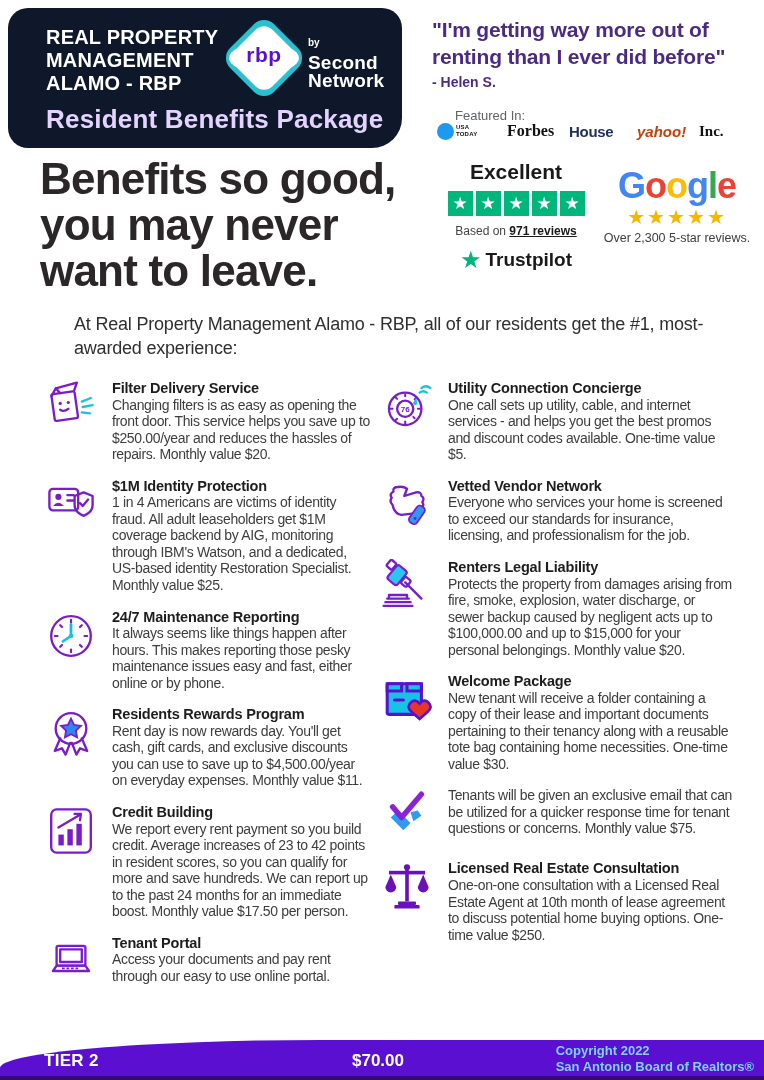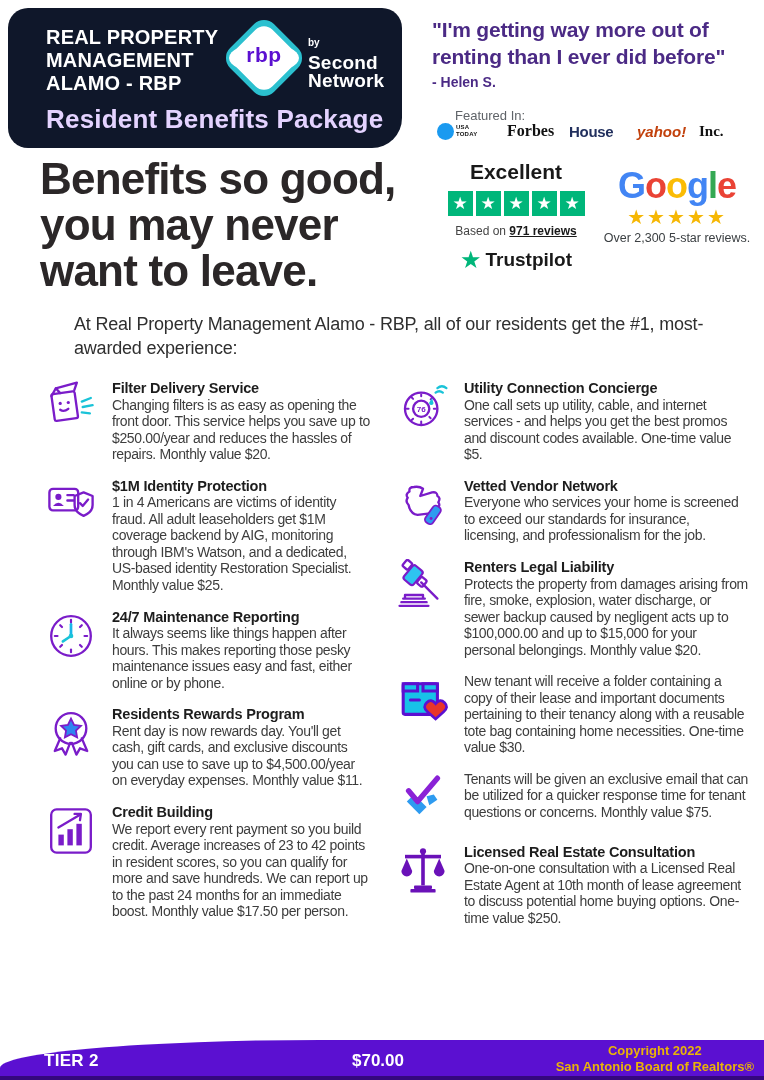--- a/index.html
+++ b/index.html
@@ -58,38 +58,38 @@
   .g-stars { color:#f6b704; font-size:20px; letter-spacing:2px; line-height:1.1; }
   .g-caption { font-size:12.5px; color:#3c4043; margin-top:3px; }
 
   
   .heading { position:absolute; left:40px; top:156px; width:400px; color:#2b2728;
     font-weight:800; font-size:44px; line-height:1.05; letter-spacing:-.8px; }
   .intro { position:absolute; left:42px; top:312px; width:680px; color:#2f2f2f;
     font-size:18px; line-height:1.35; letter-spacing:-.2px;margin-left:32px; }
 
   
-  .benefits { position:absolute; left:42px; top:380px; width:706px; display:flex; gap:22px; }
+  .benefits { position:absolute; left:42px; top:380px; width:706px; display:flex; gap:6px; }
   .col { display:flex; flex-direction:column; }
   .col-left { width:330px; }
   .col-right { width:354px; }
   .benefit { display:flex; gap:12px; margin-bottom:15px; }
   .b-icon { flex:0 0 58px; width:58px; height:58px; display:flex; align-items:flex-start; justify-content:center; }
   .b-icon svg { width:54px; height:54px; }
   .b-text { flex:1; }
   .b-title { font-weight:800; font-size:14.5px; color:#1d1d1d; letter-spacing:-.2px; line-height:1.15; }
   .b-desc { font-size:14px; color:#3d3d3d; line-height:1.18; letter-spacing:-.35px; }
 
   
   .footer { position:absolute; left:0; bottom:0; width:764px; height:40px; background:#5b10d1;
     border-top-left-radius:320px 28px; }
   .footer-dark { position:absolute; left:0; bottom:0; width:764px; height:4px; background:#35087e; }
   .f-tier { position:absolute; left:44px; top:11px; color:#fff; font-weight:800; font-size:17px; letter-spacing:.3px; }
   .f-price { position:absolute; left:352px; top:11px; color:#fff; font-weight:800; font-size:17px; }
-  .f-copy { position:absolute; right:10px; top:3px; color:#eab308; font-weight:800; font-size:13px; text-align:center; line-height:1.25; }
+  .f-copy { position:absolute; right:10px; top:3px; color:#7dd3fc; font-weight:800; font-size:13px; text-align:left; line-height:1.25; }
 
   .ic-stroke { stroke:#7a1cc9; fill:none; stroke-width:2.6; stroke-linecap:round; stroke-linejoin:round; }
   .ic-teal { stroke:#19c3d8; fill:none; stroke-width:2.6; stroke-linecap:round; }
 </style>
 </head>
 <body>
 
 <div class="page">
 
   <div class="purple-card">
@@ -246,20 +246,34 @@
             <path class="ic-stroke" d="M16 26 L40 12"></path>
             <path class="ic-stroke" d="M34 11 L41 11 L40 18"></path>
           </svg>
         </div>
         <div class="b-text">
           <div class="b-title">Credit Building</div>
           <div class="b-desc">We report every rent payment so you build credit. Average increases of 23 to 42 points in resident scores, so you can qualify for more and save hundreds. We can report up to the past 24 months for an immediate boost. Monthly value $17.50 per person.</div>
         </div>
       </div>
 
+      <div class="benefit">
+        <div class="b-icon">
+          <svg viewBox="0 0 60 60">
+            <rect class="ic-stroke" x="14" y="12" width="32" height="22" rx="2"></rect>
+            <rect class="ic-stroke" x="18" y="16" width="24" height="14"></rect>
+            <path class="ic-stroke" d="M10 40 L14 34 H46 L50 40 Z"></path>
+            <path d="M20 37 h20" stroke="#7a1cc9" stroke-width="2" stroke-dasharray="3 2"></path>
+          </svg>
+        </div>
+        <div class="b-text">
+          <div class="b-title">Tenant Portal</div>
+          <div class="b-desc">Access your documents and pay rent through our easy to use online portal.</div>
+        </div>
+      </div>
 
     </div>
 
     <div class="col col-right">
 
       <div class="benefit">
         <div class="b-icon">
           <svg viewBox="0 0 60 60">
             <circle class="ic-stroke" cx="28" cy="32" r="18"></circle>
             <circle class="ic-stroke" cx="28" cy="32" r="9"></circle>
@@ -319,20 +333,21 @@
       <div class="benefit">
         <div class="b-icon">
           <svg viewBox="0 0 60 60">
             <rect fill="#17c2e8" stroke="#5b10d1" stroke-width="3.4" x="8" y="12" width="38" height="34" rx="2"></rect>
             <path d="M8 12 h16 v8 h-16 Z M30 12 h16 v8 h-16 Z" fill="#17c2e8" stroke="#5b10d1" stroke-width="3.4"></path>
             <path d="M16 30 h10" stroke="#5b10d1" stroke-width="3.4" stroke-linecap="round"></path>
             <path fill="#e8352a" stroke="#5b10d1" stroke-width="3" d="M44 34 q5 -6 10 -1 q5 5 -1 10 l-9 8 l-9 -8 q-6 -5 -1 -10 q5 -5 10 1 Z"></path>
           </svg>
         </div>
         <div class="b-text">
+          <div class="b-title">Welcome Package</div>
           <div class="b-desc">New tenant will receive a folder containing a copy of their lease and important documents pertaining to their tenancy along with a reusable tote bag containing home necessities. One-time value $30.</div>
         </div>
       </div>
 
       <div class="benefit">
         <div class="b-icon">
           <svg viewBox="0 0 60 60">
             <path fill="#2e9bf0" d="M20 26 l14 14 l-8 8 l-14 -14 Z"></path>
             <path fill="#2e9bf0" d="M34 28 l8 -2 l4 6 l-9 6 Z"></path>
             <path d="M14 22 L24 34 L46 8" stroke="#8a22d6" stroke-width="6" fill="none" stroke-linecap="round" stroke-linejoin="round"></path>

